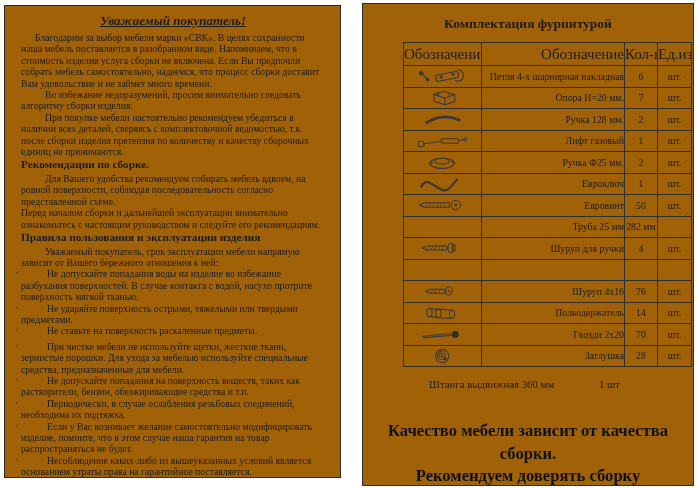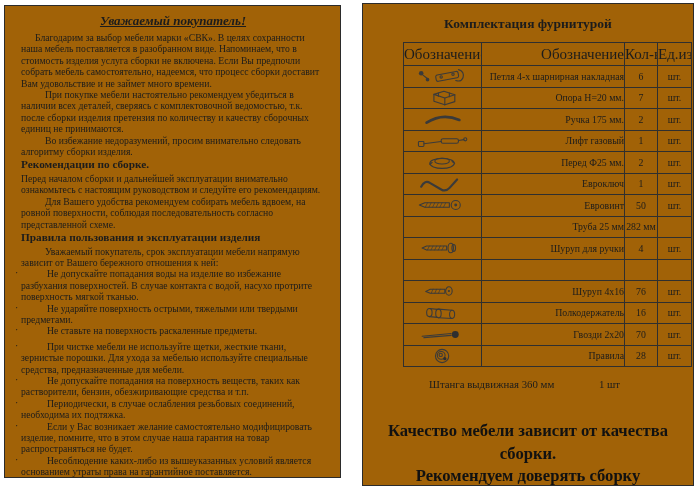--- a/index.html
+++ b/index.html
@@ -55,26 +55,26 @@
   }
   .ic{stroke:#3a3a3a;fill:none;stroke-width:1.2;stroke-linecap:round;stroke-linejoin:round;}
 </style>
 </head>
 <body>
 
 <div class="page page-left">
   <div class="pl-title">Уважаемый покупатель!</div>
   <div class="pl-body">
     <p class="para no-ind" style="text-indent:14px">Благодарим за выбор мебели марки «СВК». В целях сохранности наша мебель поставляется в разобранном виде. Напоминаем, что в стоимость изделия услуга сборки не включена. Если Вы предпочли собрать мебель самостоятельно, надеемся, что процесс сборки доставит Вам удовольствие и не займет много времени.</p>
+    <p class="para">Во избежание недоразумений, просим внимательно следовать алгоритму сборки изделия.</p>
     <p class="para">При покупке мебели настоятельно рекомендуем убедиться в наличии всех деталей, сверяясь с комплектовочной ведомостью, т.к. после сборки изделия претензия по количеству и качеству сборочных единиц не принимаются.</p>
-    <p class="para">Во избежание недоразумений, просим внимательно следовать алгоритму сборки изделия.</p>
 
     <div class="sec-h">Рекомендации по сборке.</div>
+    <p class="para">Для Вашего удобства рекомендуем собирать мебель вдвоем, на ровной поверхности, соблюдая последовательность согласно представленной схеме.</p>
     <p class="para no-ind">Перед началом сборки и дальнейшей эксплуатации внимательно ознакомьтесь с настоящим руководством и следуйте его рекомендациям.</p>
-    <p class="para">Для Вашего удобства рекомендуем собирать мебель вдвоем, на ровной поверхности, соблюдая последовательность согласно представленной схеме.</p>
 
     <div class="sec-h">Правила пользования и эксплуатации изделия</div>
     <p class="para">Уважаемый покупатель, срок эксплуатации мебели напрямую зависит от Вашего бережного отношения к ней:</p>
 
     <div class="li">
       <span class="mark">·</span>
       <span class="txt">Не допускайте попадания воды на изделие во избежание разбухания поверхностей. В случае контакта с водой, насухо протрите поверхность мягкой тканью.</span>
     </div>
     <div class="li">
       <span class="mark">·</span>
@@ -150,21 +150,21 @@
               </svg></span></td>
       <td class="c-name">Опора Н=20 мм.</td>
       <td class="c-qty">7</td>
       <td class="c-unit">шт.</td>
     </tr>
 
     <tr>
       <td class="c-icon"><span><svg viewBox="0 0 64 22" class="ic">
         <path d="M14 15 Q31 4 50 12" stroke-width="3"></path>
               </svg></span></td>
-      <td class="c-name">Ручка 175 мм.</td>
+      <td class="c-name">Ручка 128 мм.</td>
       <td class="c-qty">2</td>
       <td class="c-unit">шт.</td>
     </tr>
 
     <tr>
       <td class="c-icon"><span><svg viewBox="0 0 64 22" class="ic">
         <rect x="5" y="11.5" width="6" height="5.5" rx="1"></rect>
                 <path d="M11 14 L30 11.5"></path>
                 <rect x="30" y="8.5" width="19" height="5" rx="2"></rect>
                 <path d="M49 10.5 L55 9.5"></path>
@@ -175,21 +175,21 @@
       <td class="c-unit">шт.</td>
     </tr>
 
 
     <tr>
       <td class="c-icon"><span><svg viewBox="0 0 64 22" class="ic">
         <ellipse cx="31" cy="12.5" rx="13.5" ry="5.5"></ellipse>
                 <ellipse cx="31" cy="10" rx="8" ry="3.2"></ellipse>
                 <path d="M20 11.5 l-2.5 2 M42 10.5 l2.8 2"></path>
               </svg></span></td>
-      <td class="c-name">Перед Ф25 мм.</td>
+      <td class="c-name">Ручка Ф25 мм.</td>
       <td class="c-qty">2</td>
       <td class="c-unit">шт.</td>
     </tr>
 
     <tr>
       <td class="c-icon"><span><svg viewBox="0 0 64 22" class="ic">
         <path d="M8 14 q4 -8 10 -4 l12 7 q5 3 9.5 -2 l8 -9" stroke-width="2.4"></path>
               </svg></span></td>
       <td class="c-name">Евроключ</td>
       <td class="c-qty">1</td>
@@ -248,42 +248,42 @@
 
     <tr>
       <td class="c-icon"><span><svg viewBox="0 0 64 22" class="ic">
         <ellipse cx="17" cy="10.5" rx="3" ry="4.5"></ellipse>
                 <path d="M17 6 L26 7 M17 15 L26 15.8"></path>
         <ellipse cx="27" cy="11.5" rx="3" ry="4.8"></ellipse>
                 <path d="M27 6.7 L42 8 M27 16.3 L42 17"></path>
                 <ellipse cx="42" cy="12.5" rx="2.8" ry="4.5"></ellipse>
               </svg></span></td>
       <td class="c-name">Полкодержатель</td>
-      <td class="c-qty">16</td>
+      <td class="c-qty">14</td>
       <td class="c-unit">шт.</td>
     </tr>
 
     <tr>
       <td class="c-icon"><span><svg viewBox="0 0 64 22" class="ic">
         <path d="M9 13.5 L41 10.5 M11 15 L41 12.5"></path>
                 <circle cx="45.5" cy="11.5" r="3.8" fill="#2f2f2f" stroke="none"></circle>
               </svg></span></td>
       <td class="c-name">Гвозди 2х20</td>
       <td class="c-qty">70</td>
       <td class="c-unit">шт.</td>
     </tr>
 
     <tr>
       <td class="c-icon"><span><svg viewBox="0 0 64 22" class="ic">
         <circle cx="31" cy="11" r="7.3"></circle>
                 <circle cx="30" cy="10.3" r="4.3"></circle>
                 <circle cx="29.5" cy="9.8" r="1.8"></circle>
                 <circle cx="34" cy="14" r="1.8" fill="#2f2f2f" stroke="none"></circle>
               </svg></span></td>
-      <td class="c-name">Правила</td>
+      <td class="c-name">Заглушка</td>
       <td class="c-qty">28</td>
       <td class="c-unit">шт.</td>
     </tr>
   </tbody>
     </table>
 
   <div class="extra-line">
     <span>Штанга выдвижная 360 мм</span>
     <span class="qty">1 шт</span>
   </div>

